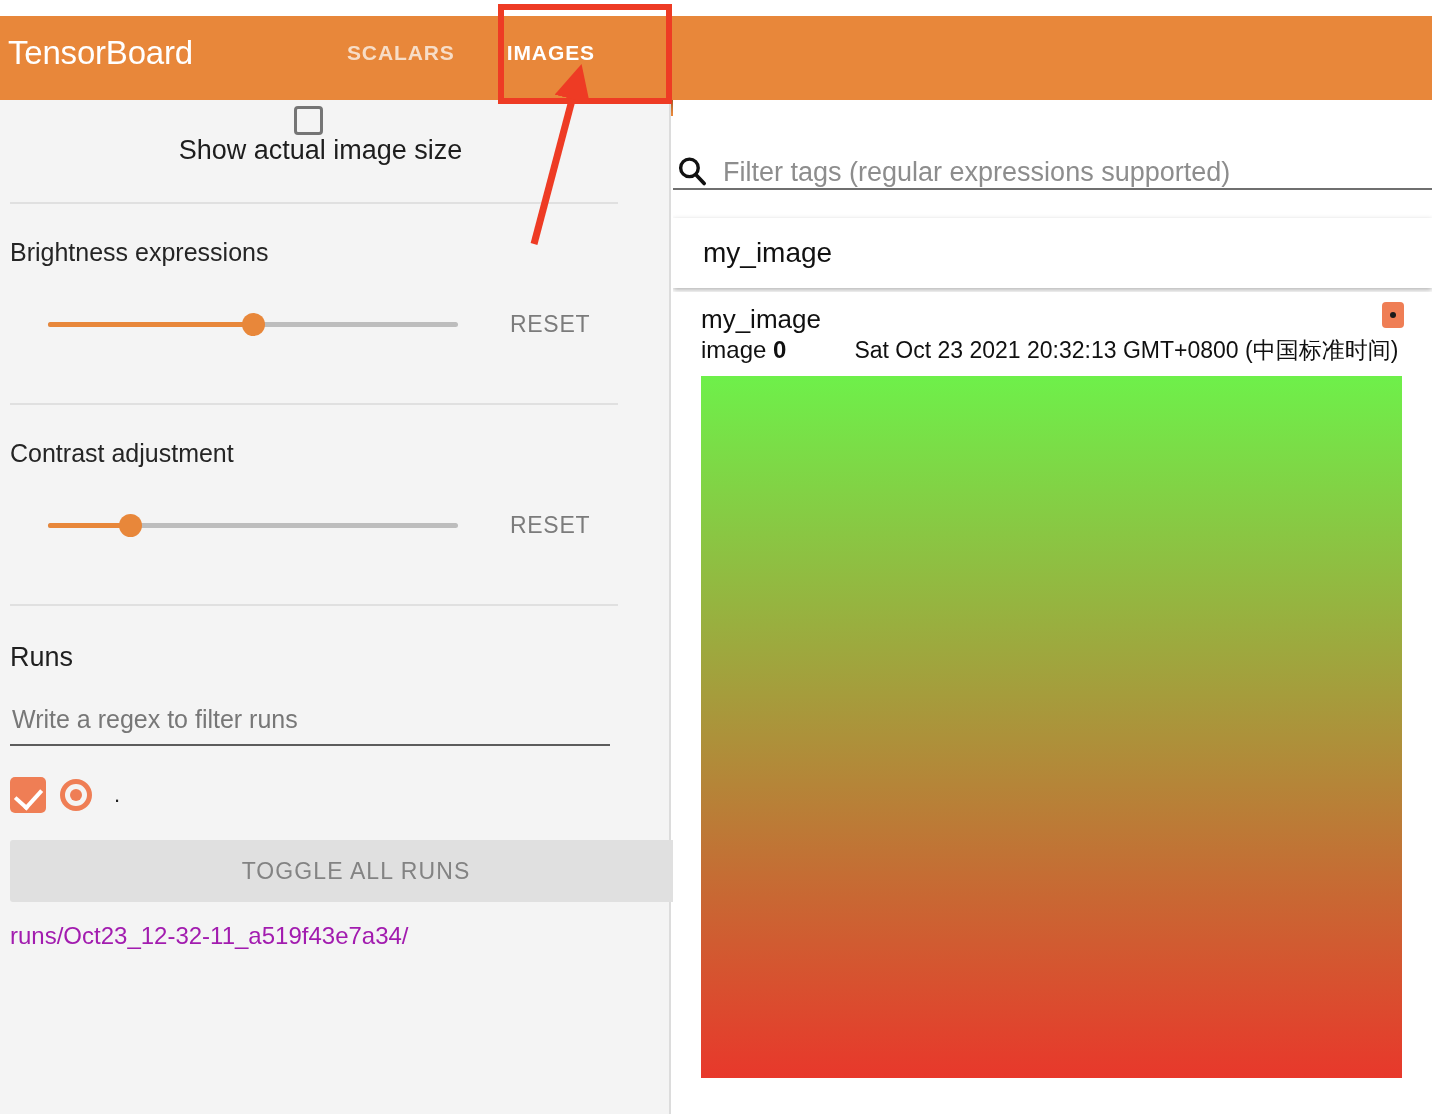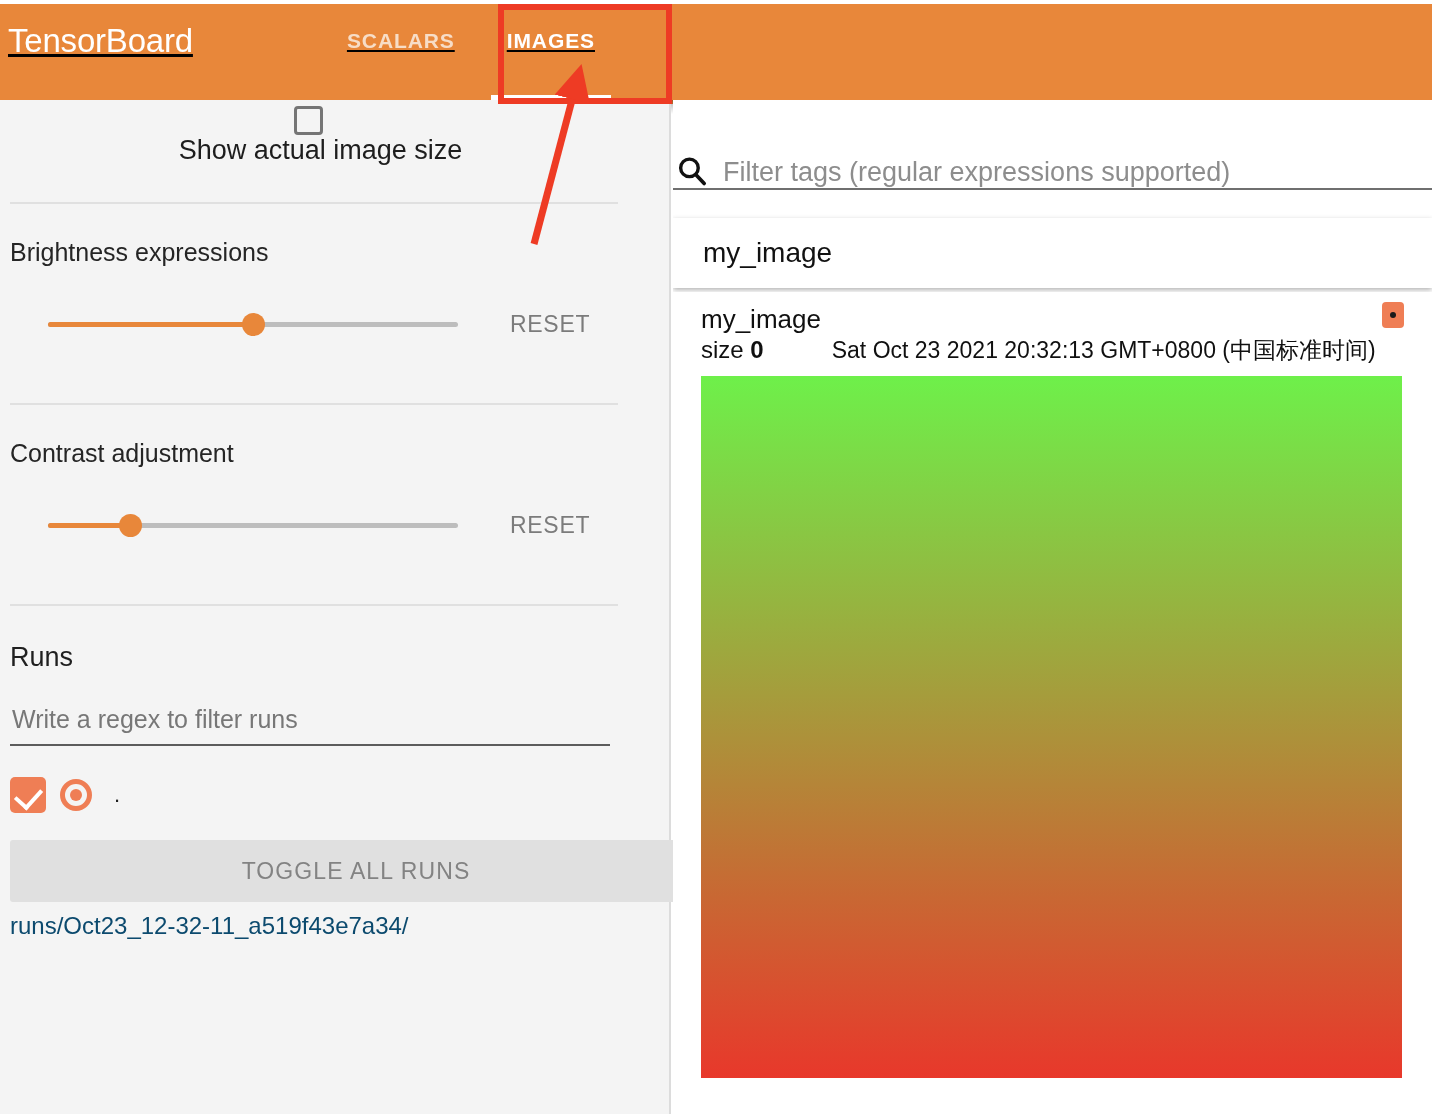--- a/index.html
+++ b/index.html
@@ -7,24 +7,24 @@
     margin: 0; padding: 0;
     width: 1432px; height: 1114px;
     overflow: hidden;
     background: #ffffff;
     font-family: "Liberation Sans", sans-serif;
   }
   #app { position: relative; width: 1432px; height: 1114px; }
 
   
   .header {
-    position: absolute; left: 0; top: 4px;
+    position: absolute; left: 0; top: 16px;
     width: 1432px; height: 100px;
     background: #e8873a;
-    display: flex; align-items: flex-start; text-decoration: underline;
+    display: flex; align-items: flex-start;
   }
   .brand {
     color: #ffffff;
     font-size: 33px;
     font-weight: 400;
     letter-spacing: -0.2px;
     margin-left: 8px;
     margin-top: 18px;
     white-space: nowrap;
   }
@@ -188,23 +188,23 @@
     margin-top: 18px;
     background: #e0e0e0;
     border: none; border-radius: 3px;
     color: #838383;
     font-family: "Liberation Sans", sans-serif;
     font-size: 23px;
     letter-spacing: 1.1px;
     cursor: pointer;
   }
   .run-path {
-    margin-top: 10px;
+    margin-top: 20px;
     font-size: 24px;
-    color: #0c4a6e;
+    color: #a21caf;
   }
 
   
   .main {
     position: absolute; left: 673px; top: 100px;
     width: 759px; height: 1014px;
     background: #ffffff;
     overflow: hidden;
   }
   .filter-bar {
@@ -363,21 +363,21 @@
     </div>
 
     <div class="tag-group">
       <div class="tag-group-title">my_image</div>
     </div>
 
     <div class="card">
       <div class="card-title">my_image</div>
       <div class="card-meta">
         <div class="card-step">
-          <span>size</span>
+          <span>image</span>
           <b>0</b>
         </div>
         <div class="card-time">Sat Oct 23 2021 20:32:13 GMT+0800 (中国标准时间)</div>
       </div>
       <div class="run-chip">
         <span></span>
       </div>
       <div class="image-canvas" id="image-canvas" style="width: 701px; height: 702px; background: linear-gradient(rgb(110, 240, 74), rgb(232, 56, 43));"></div>
     </div>
 

